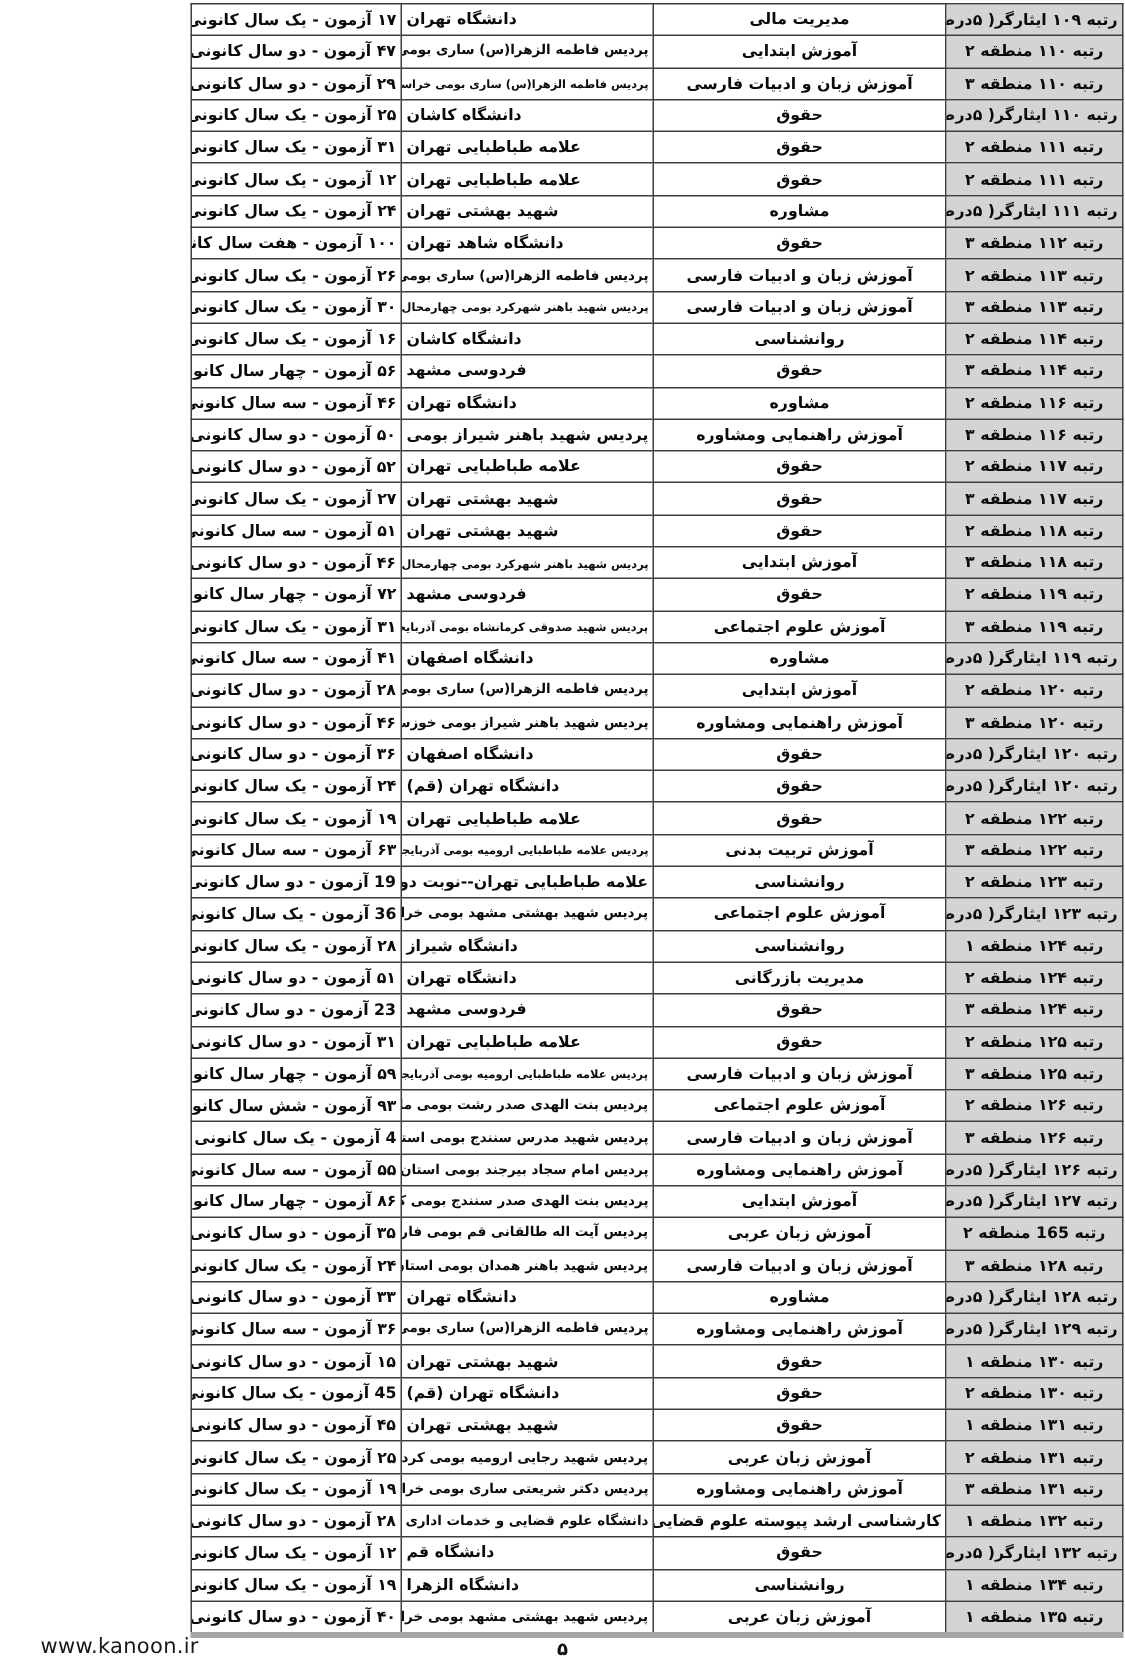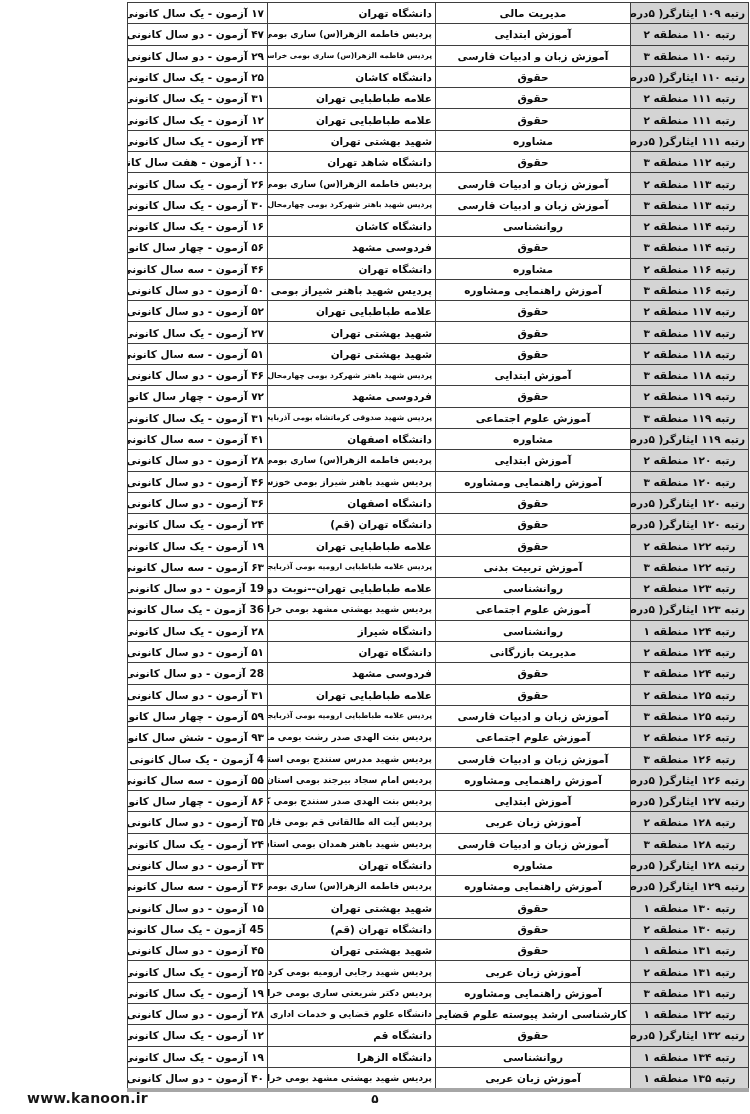--- a/index.html
+++ b/index.html
@@ -20,26 +20,26 @@
     padding:0 3px;
     font-size:10.5px;
     font-weight:bold;
     color:#0b0b0b;
     text-align:center;
     vertical-align:middle;
     white-space:nowrap;
     overflow:hidden;
   }
   td.rank-cell{background:#d4d4d4;}
-  td.univ-cell{text-align:right;}
+  td.univ-cell{text-align:left;}
   td.sm{font-size:9px;}
   td.xs{font-size:7.6px;}
   .footer-site{
     position:absolute;left:27px;top:1090px;
-    font-size:14px;font-weight:bold;color:#161616;
+    font-size:14px;font-weight:normal;color:#161616;
     letter-spacing:0.2px;
   }
   .footer-page{
     position:absolute;left:0;top:1092px;width:750px;
     text-align:center;font-size:12px;font-weight:bold;color:#111;
   }
 </style>
 </head>
 <body>
 
@@ -265,21 +265,21 @@
     <td class="rank-cell">رتبه ۱۲۴ منطقه ۲</td>
     <td class="field-cell">مدیریت بازرگانی</td>
     <td class="univ-cell">دانشگاه تهران</td>
     <td class="exam-cell">۵۱ آزمون - دو سال کانونی</td>
   </tr>
 
   <tr>
     <td class="rank-cell">رتبه ۱۲۴ منطقه ۳</td>
     <td class="field-cell">حقوق</td>
     <td class="univ-cell">فردوسی مشهد</td>
-    <td class="exam-cell">28 آزمون - دو سال کانونی</td>
+    <td class="exam-cell">23 آزمون - دو سال کانونی</td>
   </tr>
 
   <tr>
     <td class="rank-cell">رتبه ۱۲۵ منطقه ۲</td>
     <td class="field-cell">حقوق</td>
     <td class="univ-cell">علامه طباطبایی تهران</td>
     <td class="exam-cell">۳۱ آزمون - دو سال کانونی</td>
   </tr>
 
   <tr>
@@ -311,21 +311,21 @@
   </tr>
 
   <tr>
     <td class="rank-cell">رتبه ۱۲۷ ایثارگر( ۵درصد)</td>
     <td class="field-cell">آموزش ابتدایی</td>
     <td class="univ-cell sm">پردیس بنت الهدی صدر سنندج بومی کردستان</td>
     <td class="exam-cell">۸۶ آزمون - چهار سال کانونی</td>
   </tr>
 
   <tr>
-    <td class="rank-cell">رتبه ۱۲۸ منطقه ۲</td>
+    <td class="rank-cell">رتبه 165 منطقه ۲</td>
     <td class="field-cell">آموزش زبان عربی</td>
     <td class="univ-cell sm">پردیس آیت اله طالقانی قم بومی فارس</td>
     <td class="exam-cell">۳۵ آزمون - دو سال کانونی</td>
   </tr>
 
   <tr>
     <td class="rank-cell">رتبه ۱۲۸ منطقه ۳</td>
     <td class="field-cell">آموزش زبان و ادبیات فارسی</td>
     <td class="univ-cell sm">پردیس شهید باهنر همدان بومی استان زنجان</td>
     <td class="exam-cell">۲۴ آزمون - یک سال کانونی</td>

